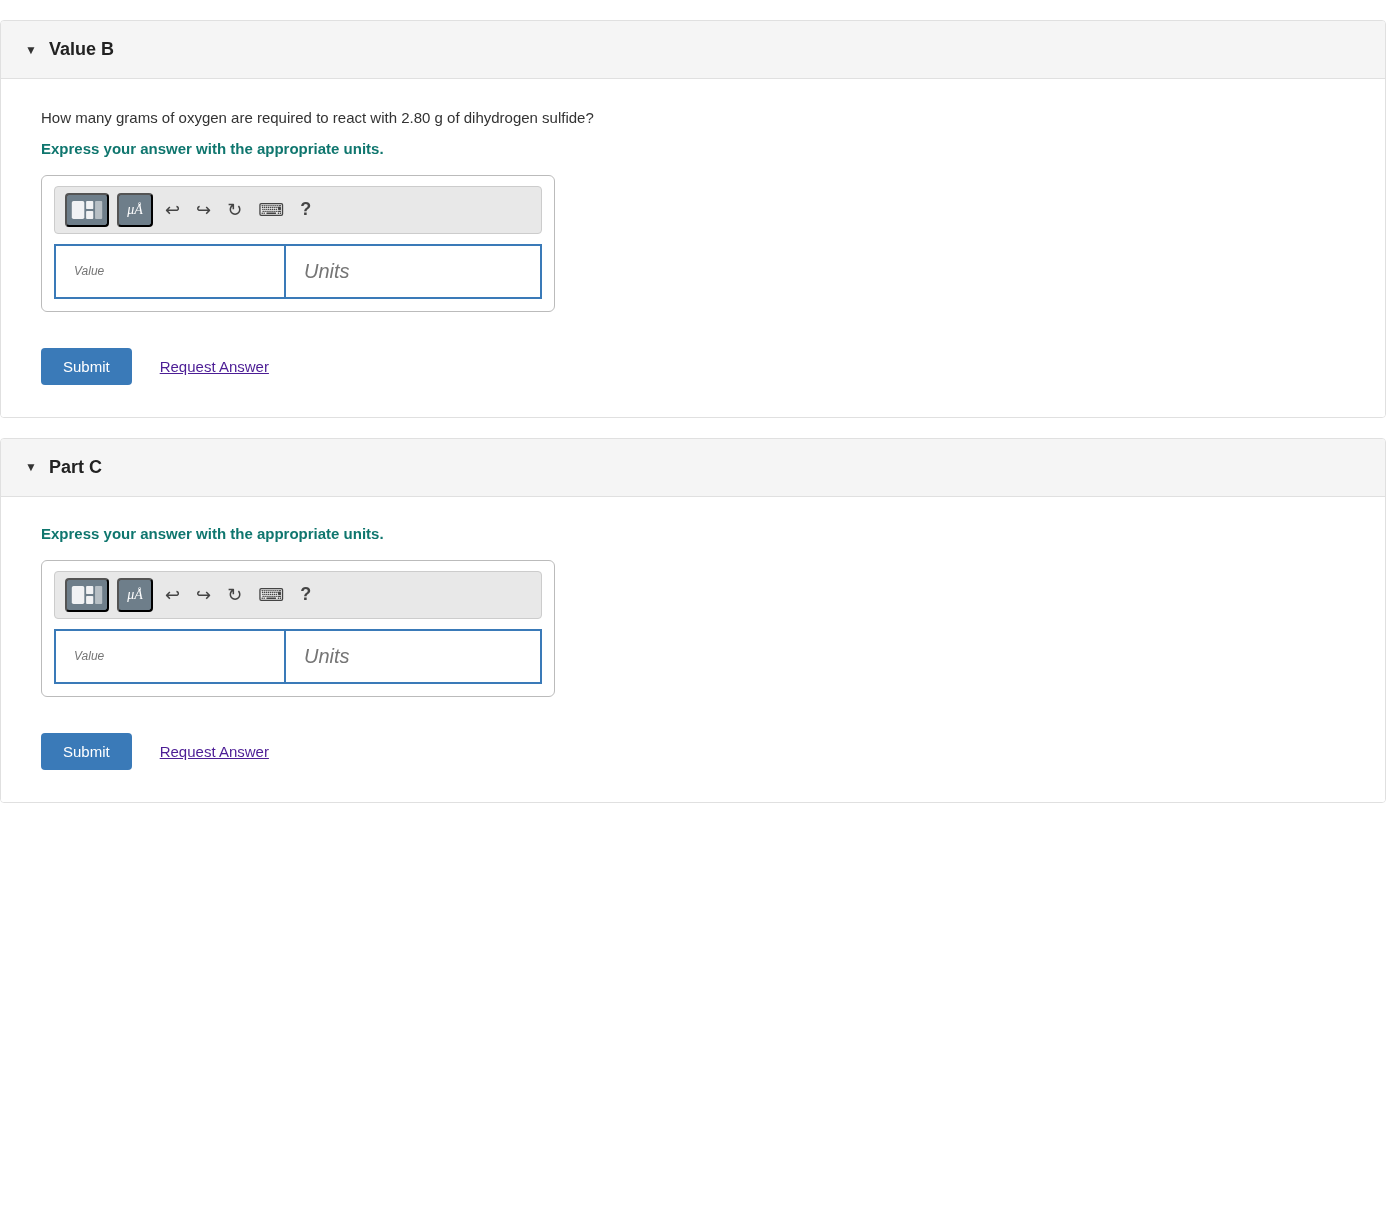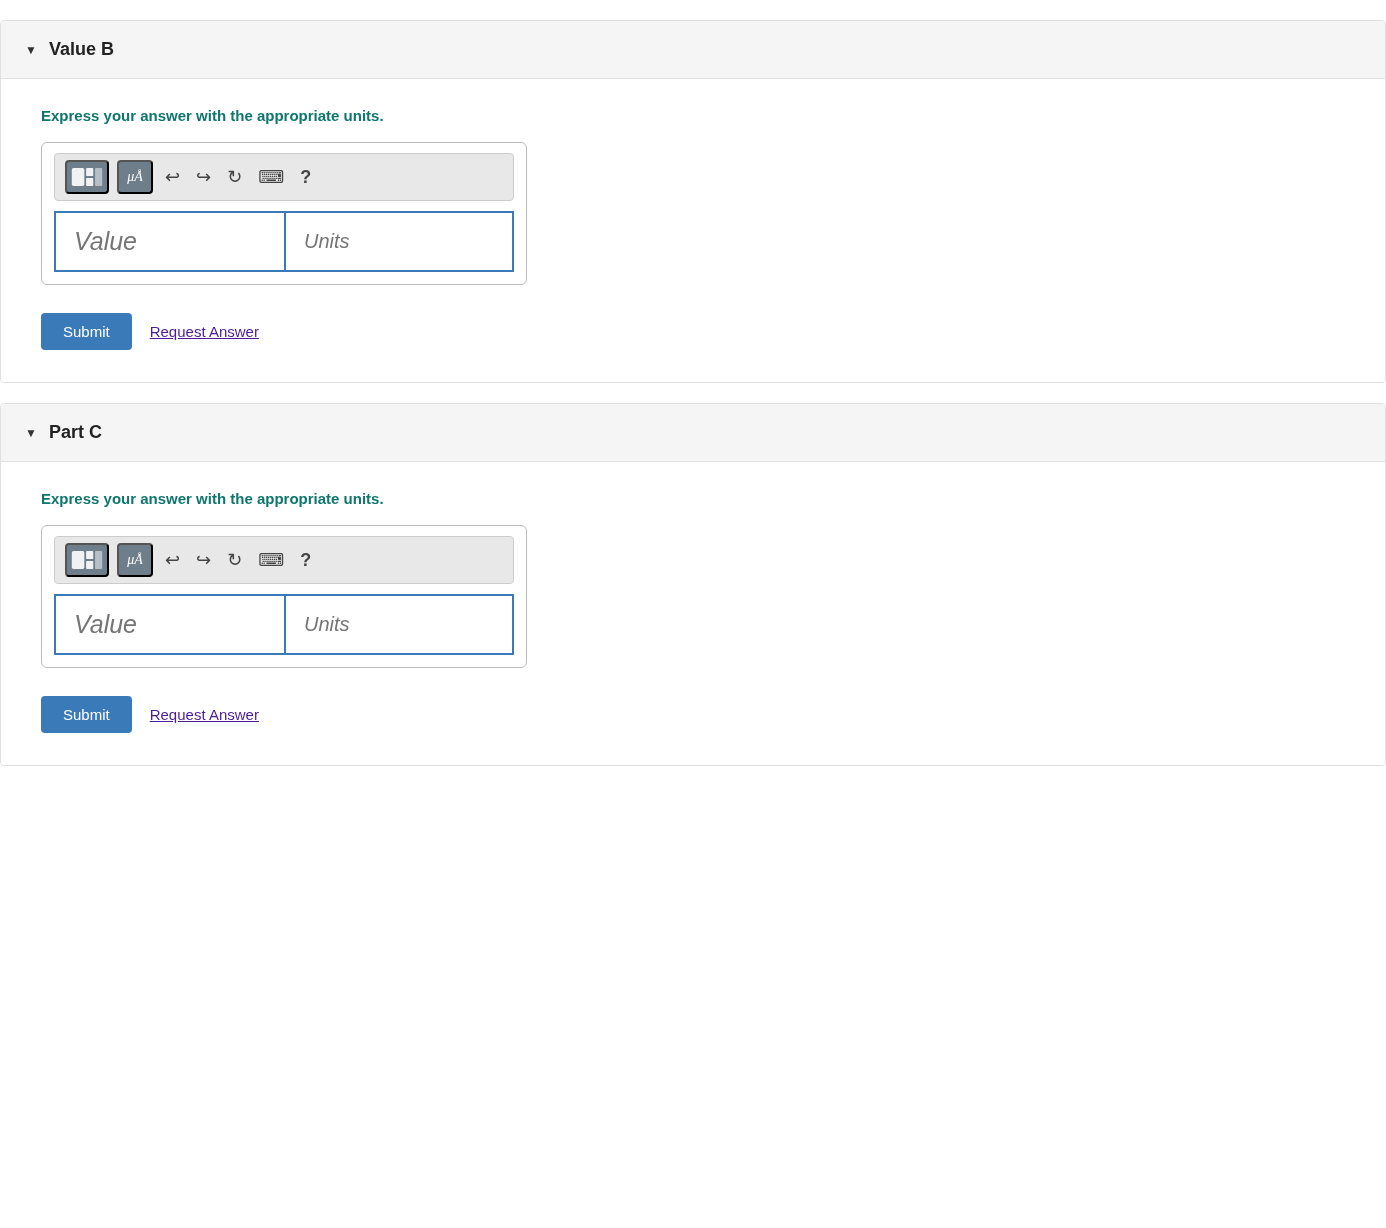--- a/index.html
+++ b/index.html
@@ -62,21 +62,21 @@
       color: #0f766e;
       margin-bottom: 18px;
     }
 
     .answer-widget {
       border: 1px solid #bbb;
       border-radius: 6px;
       display: inline-block;
       padding: 10px 12px 12px 12px;
       background: #fff;
-      margin-bottom: 24px;
+      margin-bottom: 32px;
     }
 
     .toolbar {
       display: flex;
       align-items: center;
       gap: 8px;
       background: #e8e8e8;
       border: 1px solid #ccc;
       border-radius: 4px;
       padding: 6px 10px;
@@ -112,42 +112,42 @@
     }
 
     .input-row {
       display: flex;
       gap: 0;
     }
 
     .value-input {
       border: 2px solid #3a7ab8;
       padding: 14px 18px;
-      font-size: 25px;
+      font-size: 12px;
       font-style: italic;
       color: #aaa;
       width: 230px;
       outline: none;
       border-right: none;
     }
 
     .units-input {
       border: 2px solid #3a7ab8;
       padding: 14px 18px;
       font-size: 20px;
       font-style: italic;
       color: #aaa;
-      width: 230px;
+      width: 258px;
       outline: none;
     }
 
     .action-row {
       display: flex;
       align-items: center;
-      gap: 18px;
+      gap: 28px;
       margin-top: 4px;
     }
 
     .submit-btn {
       background: #3a7ab8;
       color: #fff;
       border: none;
       border-radius: 4px;
       padding: 10px 22px;
       font-size: 15px;
@@ -199,20 +199,21 @@
 <body>
 
 <div class="page-container">
 
   <div class="part-section">
     <div class="part-header">
       <span class="collapse-arrow">▼</span>
       <span class="part-title">Value B</span>
     </div>
     <div class="part-body">
+      <p class="question-text">How many grams of oxygen are required to react with 2.80 g of dihydrogen sulfide?</p>
       <p class="instruction-text">Express your answer with the appropriate units.</p>
 
       <div class="answer-widget">
         <div class="toolbar">
 
           <button class="template-icon" title="Template">
             <svg viewBox="0 0 38 28" fill="none" xmlns="http://www.w3.org/2000/svg">
               <rect x="2" y="4" width="14" height="20" rx="2" fill="white" opacity="0.9"></rect>
               <rect x="18" y="4" width="8" height="9" rx="1" fill="white" opacity="0.9"></rect>
               <rect x="18" y="15" width="8" height="9" rx="1" fill="white" opacity="0.9"></rect>

